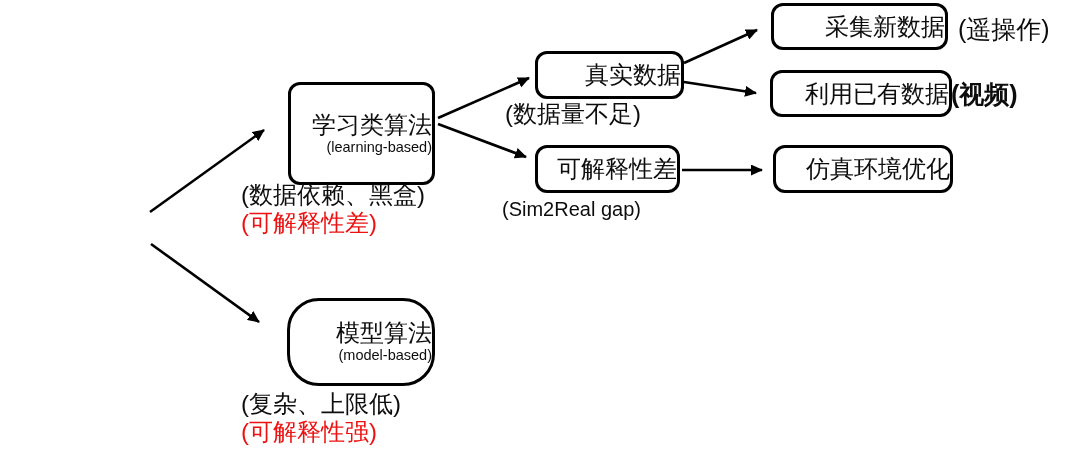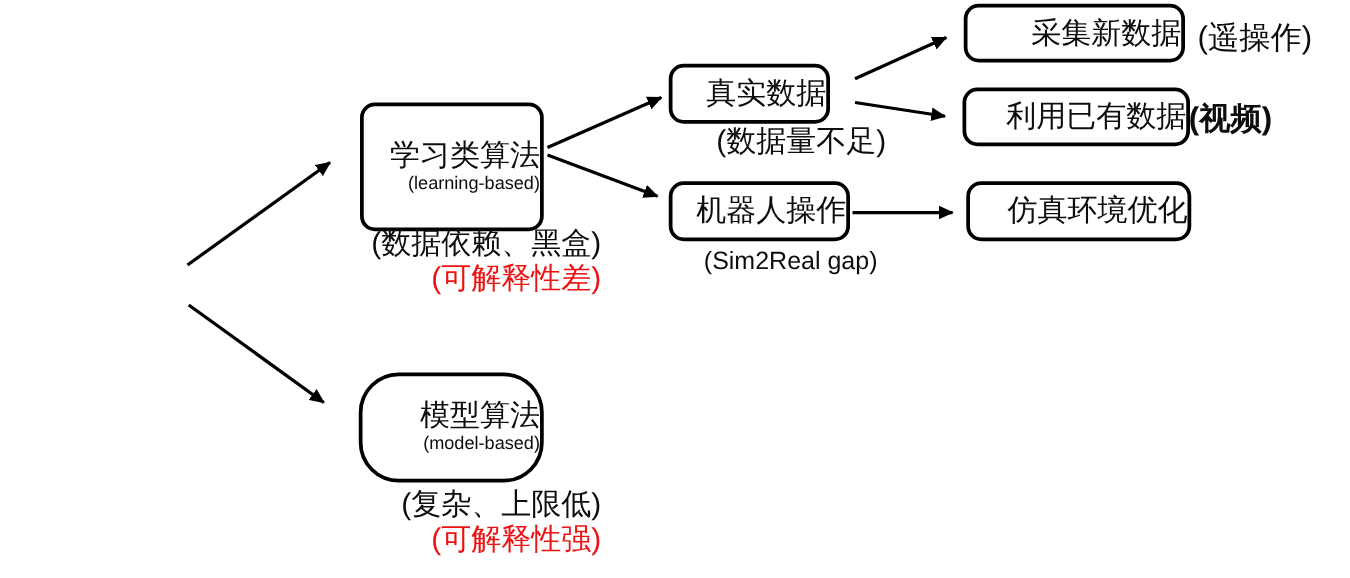--- a/index.html
+++ b/index.html
@@ -8,21 +8,21 @@
     font-family:"Liberation Sans","DejaVu Sans",sans-serif;color:#0d0d0d;overflow:hidden;
   }
   .node{
     position:absolute;border:3px solid #000;border-radius:12px;background:#fff;
     display:flex;flex-direction:column;align-items:flex-end;justify-content:center;
     line-height:1.08;box-sizing:border-box;
   }
   .node .main{font-size:24px;white-space:nowrap;}
   .node .sub{font-size:14.5px;margin-top:2px;white-space:nowrap;}
   .note{
-    position:absolute;font-size:24px;text-align:right;white-space:nowrap;line-height:1.16;
+    position:absolute;font-size:24px;text-align:left;white-space:nowrap;line-height:1.16;
   }
   .note .line{white-space:nowrap;}
   .red{color:#ee1111;}
   .side-note{position:absolute;font-size:25px;white-space:nowrap;}
   svg.arrows{position:absolute;left:0;top:0;pointer-events:none;}
 </style>
 </head>
 <body>
 
 <div class="canvas">
@@ -54,29 +54,29 @@
 
   <div class="node" style="left:287px;top:298px;width:148px;height:88px;border-radius:32px;">
     <div class="main">模型算法</div>
     <div class="sub">(model-based)</div>
   </div>
   <div class="note" style="left:241px;top:390px;width:240px;">
     <div class="line">(复杂、上限低)</div>
     <div class="line red">(可解释性强)</div>
   </div>
 
-  <div class="node" style="left:535px;top:51px;width:129px;height:48px;">
+  <div class="node" style="left:535px;top:51px;width:149px;height:48px;">
     <div class="main">真实数据</div>
   </div>
   <div class="note" style="left:505px;top:100px;width:204px;">
     <div class="line">(数据量不足)</div>
   </div>
 
   <div class="node" style="left:535px;top:145px;width:145px;height:48px;">
-    <div class="main">机器人操作</div>
+    <div class="main">可解释性差</div>
   </div>
   <div class="note" style="left:502px;top:198px;width:200px;font-size:20px;">
     <div class="line">(Sim2Real gap)</div>
   </div>
 
   <div class="node" style="left:771px;top:3px;width:177px;height:47px;">
     <div class="main">采集新数据</div>
   </div>
   <div class="side-note" style="left:958px;top:13px;">(遥操作)</div>
 

